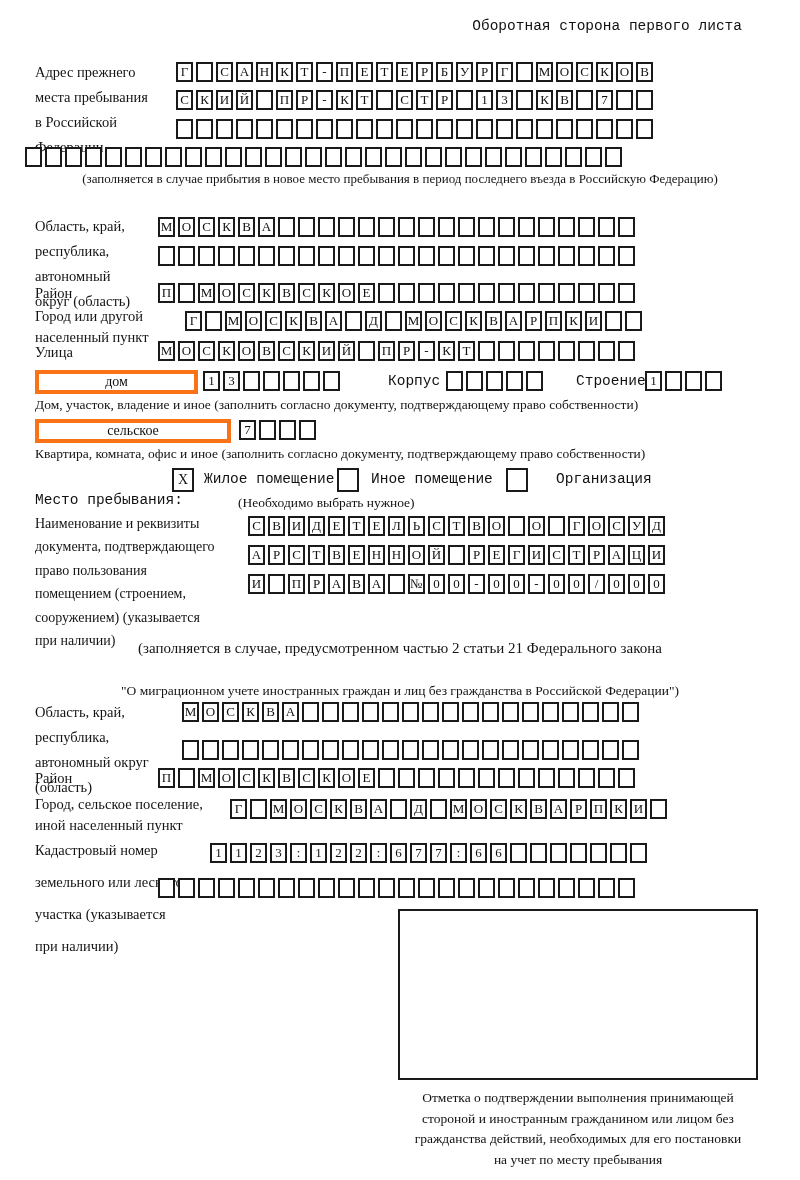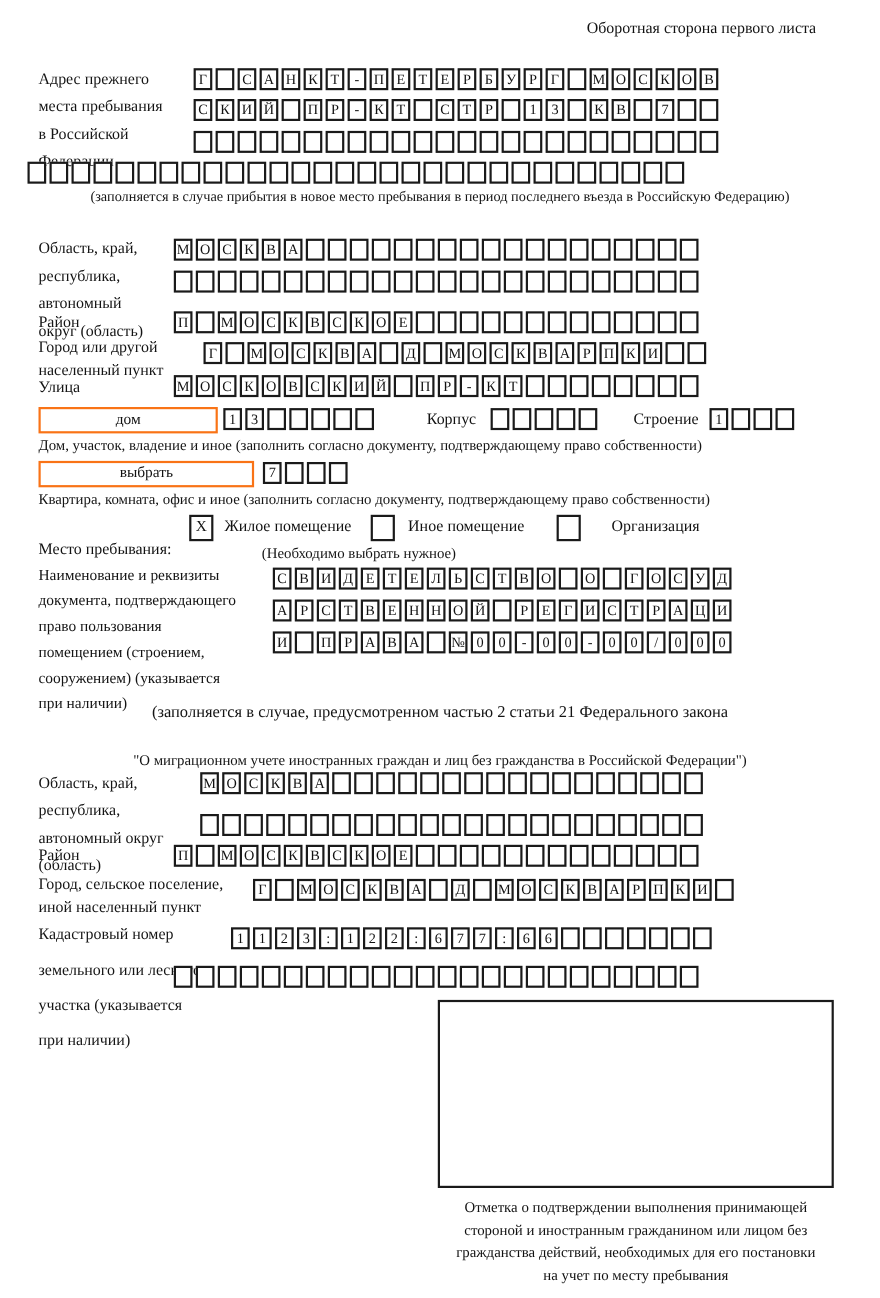--- a/index.html
+++ b/index.html
@@ -14,29 +14,29 @@
   .note { font-size:13px; color:#141414; white-space:nowrap; }
   .center { text-align:center; width:800px; left:0; }
   .cells { display:flex; white-space:nowrap; }
   .cell {
     width:17px; height:20px; border:2px solid #1a1a1a; margin-right:3px;
     display:inline-flex; align-items:center; justify-content:center;
     font-size:13px; font-family:"Liberation Serif", serif; flex:0 0 auto;
     background:#fff;
   }
   .widebox {
-    border:2px solid #f97316; height:24px; display:flex; align-items:center;
+    border:4px solid #f97316; height:24px; display:flex; align-items:center;
     justify-content:center; font-size:14px; background:#fff;
   }
   .checkbox {
     width:22px; height:24px; border:2px solid #1a1a1a; display:inline-flex;
     align-items:center; justify-content:center; font-size:14px; background:#fff;
   }
   .heading { font-size:15.5px; font-weight:bold; white-space:nowrap; }
-  .inline-lbl { font-size:14.5px; white-space:nowrap; }
+  .inline-lbl { font-size:14.5px; white-space:nowrap;font-family:Liberation Mono, monospace; }
   .bigbox { border:2px solid #1a1a1a; background:#fff; }
   .caption { font-size:13.5px; line-height:20.5px; text-align:center; white-space:pre-line; }
 </style>
 </head>
 <body>
 
 <div class="page">
 
   <div class="abs inline-lbl" style="top:18px; right:58px;">Оборотная сторона первого листа</div>
 
@@ -321,21 +321,21 @@
   <div class="abs inline-lbl" style="top:373px; left:576px;">Строение</div>
   <div class="abs cells" style="top:371px; left:645px;">
       <span class="cell">1</span>
       <span class="cell"></span>
       <span class="cell"></span>
       <span class="cell"></span>
     </div>
   <div class="abs note" style="top:397px; left:35px; font-size:13.5px;">Дом, участок, владение и иное (заполнить согласно документу, подтверждающему право собственности)</div>
 
   <div class="abs widebox" style="top:419px; left:35px; width:196px;">
-    <span>выбрать</span>
+    <span>сельское</span>
   </div>
   <div class="abs cells" style="top:420px; left:239px;">
       <span class="cell">7</span>
       <span class="cell"></span>
       <span class="cell"></span>
       <span class="cell"></span>
     </div>
   <div class="abs note" style="top:446px; left:35px; font-size:13.5px;">Квартира, комната, офис и иное (заполнить согласно документу, подтверждающему право собственности)</div>
 
   <div class="abs inline-lbl" style="top:492px; left:35px;">Место пребывания:</div>

